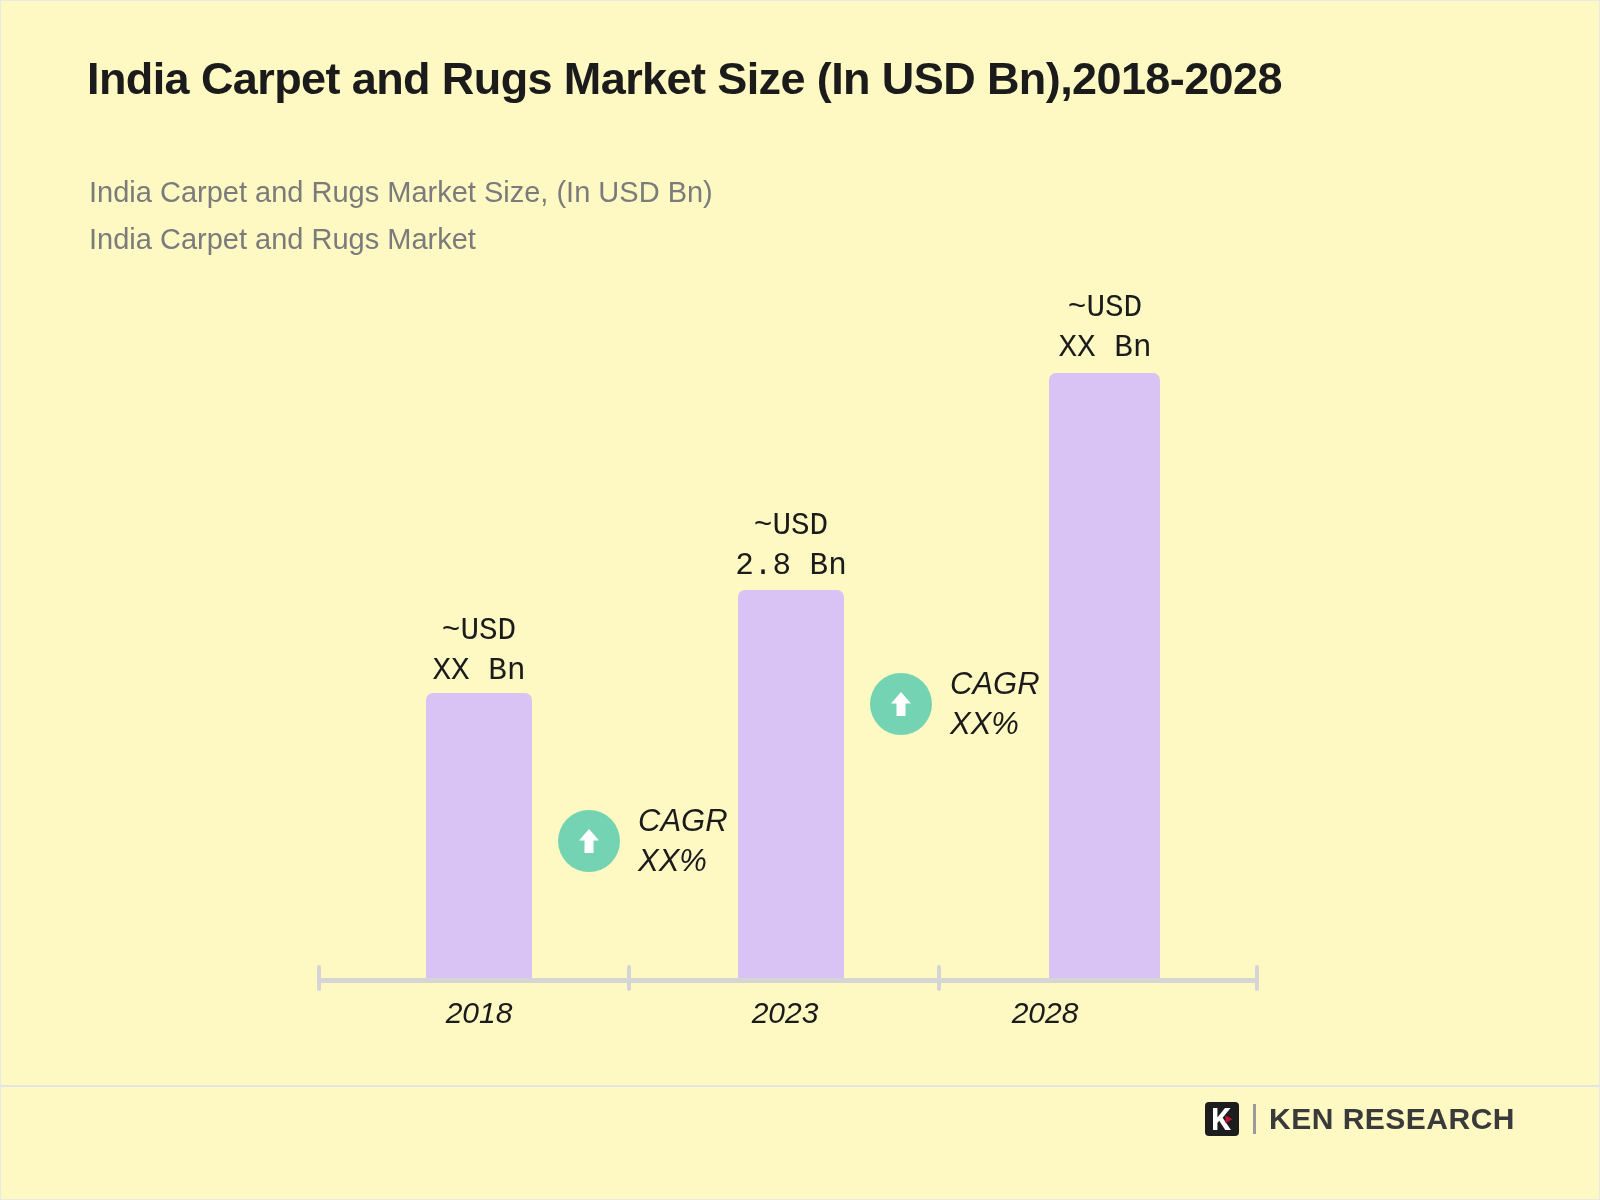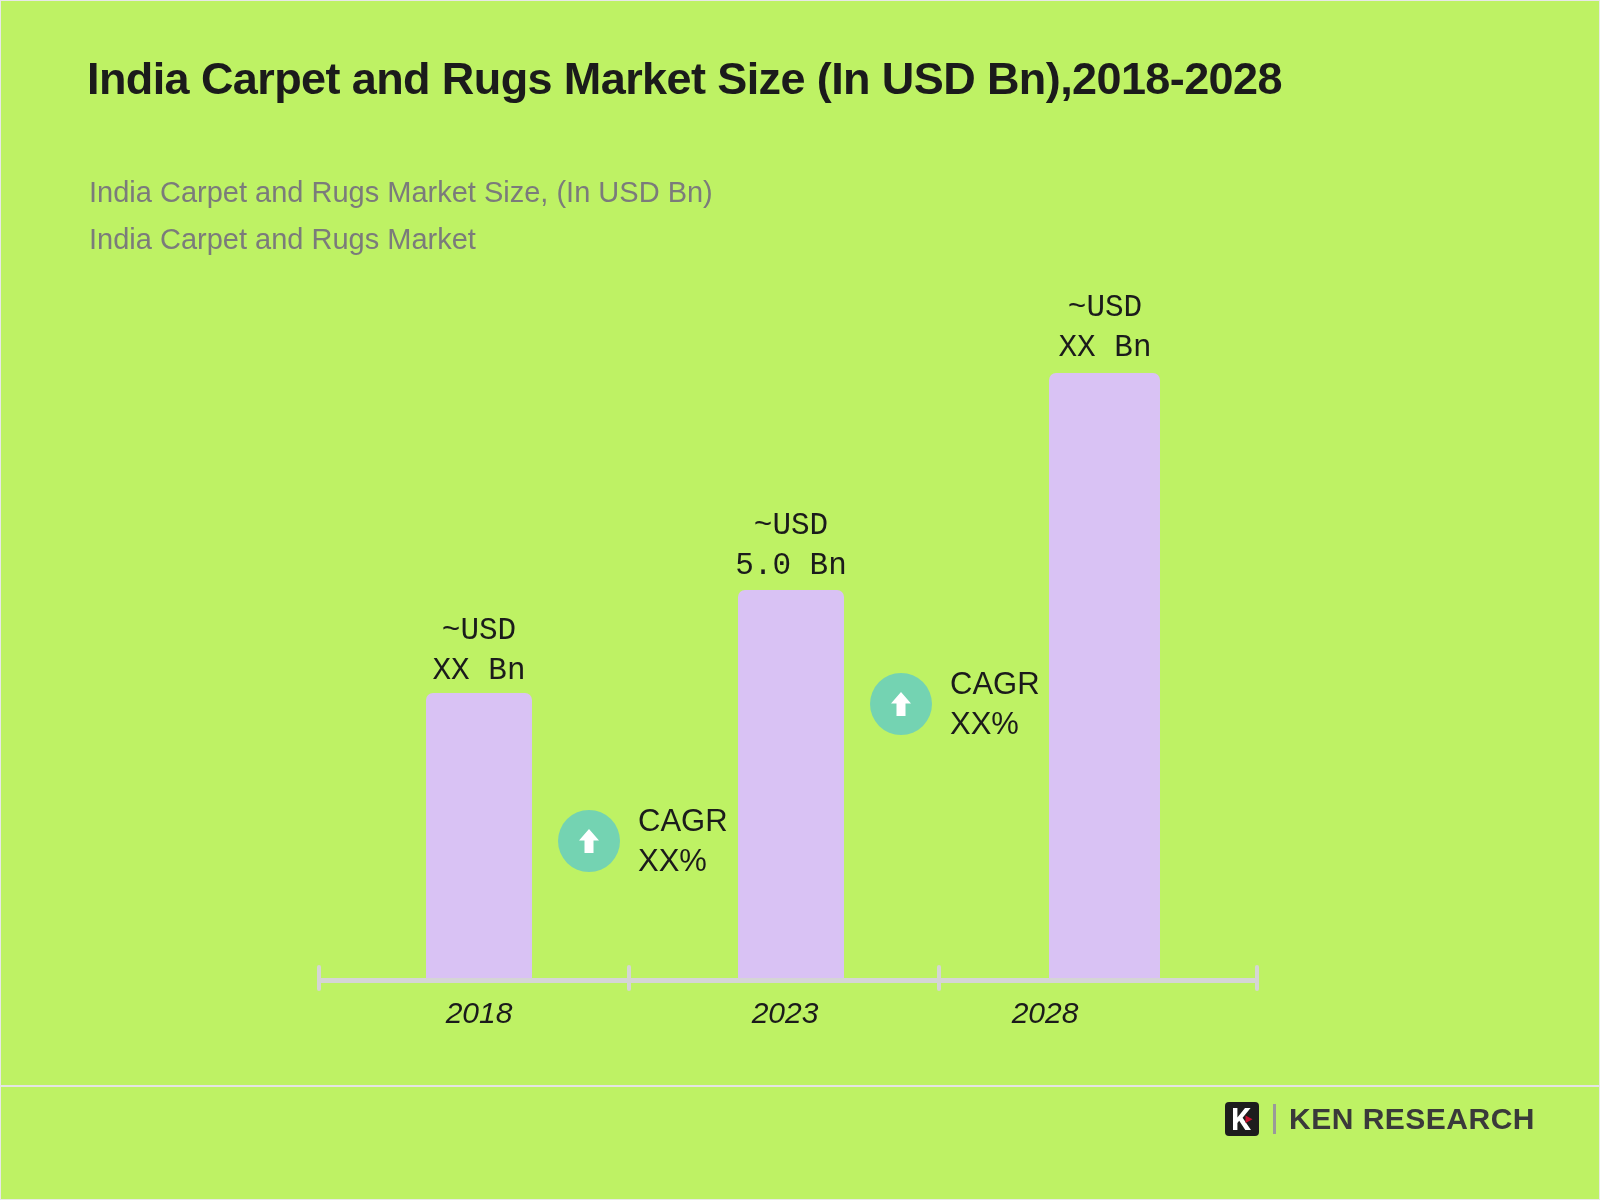--- a/index.html
+++ b/index.html
@@ -8,21 +8,21 @@
     background: #ffffff;
   }
   body {
     font-family: "Liberation Sans", sans-serif;
     -webkit-font-smoothing: antialiased;
   }
   #page {
     position: relative;
     width: 1600px;
     height: 1200px;
-    background: #bef264;
+    background: #fef9c3;
     overflow: hidden;
     box-sizing: border-box;
     border: 1px solid #e8e8e8;
   }
 
   
   .chart-title {
     position: absolute;
     left: 86px;
     top: 52px;
@@ -113,20 +113,21 @@
     align-items: center;
     justify-content: center;
     flex: 0 0 auto;
   }
   .cagr-circle svg { display: block; }
   .cagr-text {
     font-size: 31px;
     color: #1b1b1b;
     line-height: 1.28;
     white-space: nowrap;
+    font-style: italic;
   }
 
   
   .footer-rule {
     position: absolute;
     left: 0;
     top: 1084px;
     width: 1600px;
     height: 2px;
     background: #e4e4e4;
@@ -134,21 +135,21 @@
   .source-text {
     position: absolute;
     left: 92px;
     top: 1100px;
     font-size: 26px;
     color: #6f6f6f;
     white-space: nowrap;
   }
   .logo {
     position: absolute;
-    right: 64px;
+    right: 84px;
     top: 1100px;
     display: flex;
     align-items: center;
     gap: 13px;
     justify-content: center;
   }
   .logo-mark {
     width: 36px;
     height: 36px;
     position: relative;
@@ -184,21 +185,21 @@
     <div class="bar" style="left:425px; top:692px; width:106px; height:287px;"></div>
     <div class="bar" style="left:737px; top:589px; width:106px; height:390px;"></div>
     <div class="bar" style="left:1048px; top:372px; width:111px; height:607px;"></div>
 
     <div class="bar-value" style="left:378px; top:610px; width:200px;">
       <div>~USD</div>
       <div>XX Bn</div>
     </div>
     <div class="bar-value" style="left:690px; top:505px; width:200px;">
       <div>~USD</div>
-      <div>5.0 Bn</div>
+      <div>2.8 Bn</div>
     </div>
     <div class="bar-value" style="left:1004px; top:287px; width:200px;">
       <div>~USD</div>
       <div>XX Bn</div>
     </div>
 
     <div class="axis-line"></div>
     <div class="axis-tick" style="left:316px;"></div>
     <div class="axis-tick" style="left:626px;"></div>
     <div class="axis-tick" style="left:936px;"></div>

